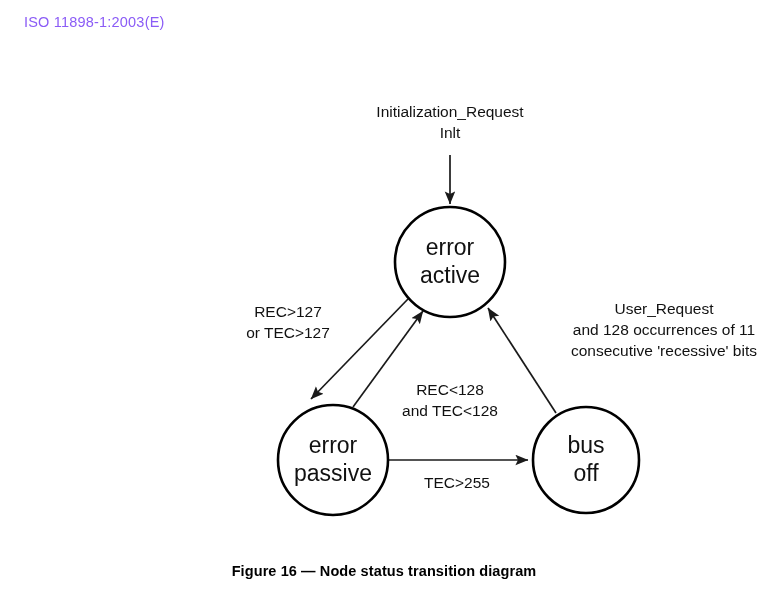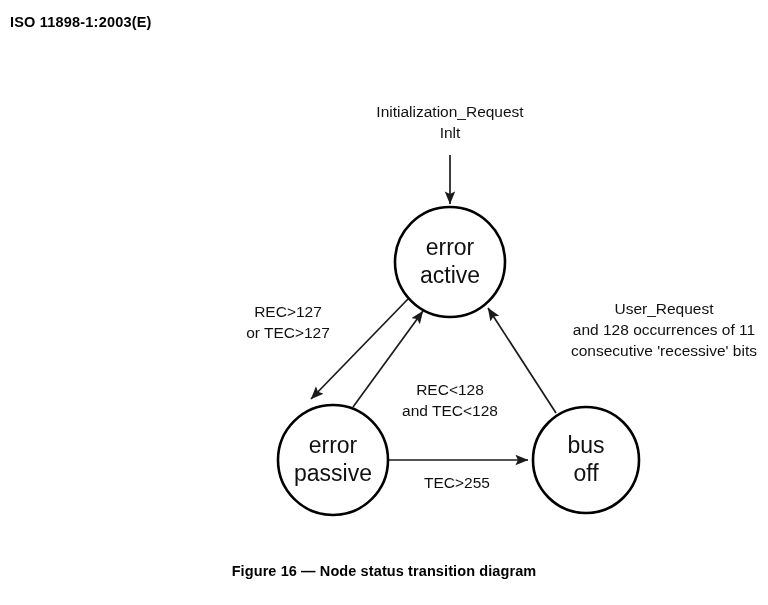--- a/index.html
+++ b/index.html
@@ -16,26 +16,26 @@
     font-family: "Liberation Sans", sans-serif;
     color: #000000;
   }
   .page {
     position: absolute;
     inset: 0;
     background: #ffffff;
   }
   .doc-header {
     position: absolute;
-    left: 10px;
+    left: 24px;
     top: 14px;
     font-size: 14.5px;
-    font-weight: bold;
+    font-weight: normal;
     letter-spacing: 0.2px;
-    color: #000000;
+    color: #8b5cf6;
     white-space: nowrap;
   }
   .figure-area {
     position: absolute;
     left: 0;
     top: 46px;
     width: 768px;
     height: 500px;
     padding-left: 23px;
   }

